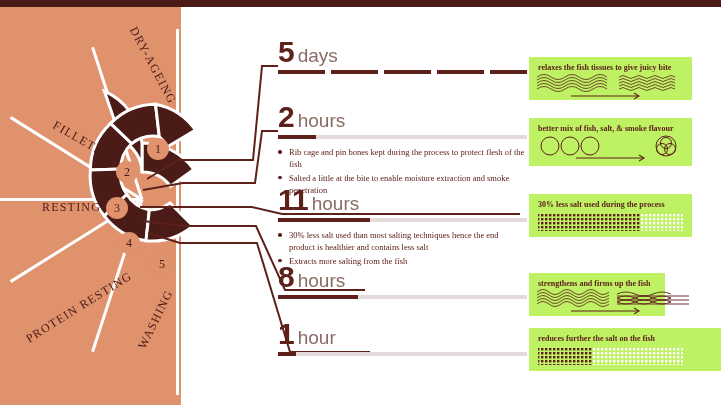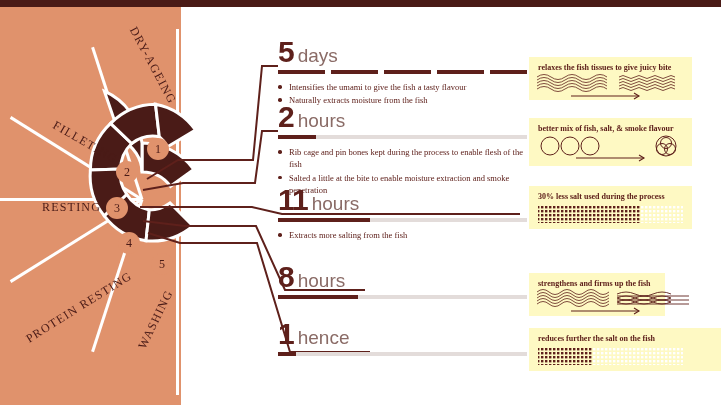--- a/index.html
+++ b/index.html
@@ -65,21 +65,21 @@
     color:#5e201b;font-family:"Liberation Serif",serif;
     font-size:8.5px;line-height:1.45;margin-bottom:1px;
     max-width:236px;
   }
   ul.bullets li:before{
     content:"";position:absolute;left:0;top:4px;
     width:3.5px;height:3.5px;border-radius:50%;background:#5e201b;
   }
 
   
-  .card{position:absolute;left:529px;background:#fef9c3;}
+  .card{position:absolute;left:529px;background:#bef264;}
   .card .cap{
     position:absolute;left:9px;top:6px;
     font-family:"Liberation Serif",serif;font-weight:bold;
     font-size:8px;color:#5e201b;white-space:nowrap;
   }
   .card svg{position:absolute;left:0;top:0;}
 
   
   .connectors{position:absolute;left:0;top:0;width:721px;height:405px;pointer-events:none;}
 </style>
@@ -141,67 +141,64 @@
   <div class="content">
 
     <div class="block" style="top:30px;">
       <div class="head">
         <span class="num">5</span>
         <span class="unit">days</span>
       </div>
       <div class="bar dashed">
           <div class="fill"></div>
         </div>
-      <ul class="bullets">
-        <li>Intensifies the umami to give the fish a tasty flavour</li>
-        <li>Naturally extracts moisture from the fish</li>
-      </ul>
     </div>
 
     <div class="block" style="top:95px;">
       <div class="head">
         <span class="num">2</span>
         <span class="unit">hours</span>
       </div>
       <div class="bar">
           <div class="fill" style="width:38px;"></div>
         </div>
       <ul class="bullets">
-        <li>Rib cage and pin bones kept during the process to enable flesh of the fish</li>
+        <li>Rib cage and pin bones kept during the process to protect flesh of the fish</li>
         <li>Salted a little at the bite to enable moisture extraction and smoke penetration</li>
       </ul>
     </div>
 
     <div class="block" style="top:178px;">
       <div class="head">
         <span class="num">11</span>
         <span class="unit">hours</span>
       </div>
       <div class="bar">
           <div class="fill" style="width:92px;"></div>
         </div>
       <ul class="bullets">
+        <li>30% less salt used than most salting techniques hence the end product is healthier and contains less salt</li>
         <li>Extracts more salting from the fish</li>
       </ul>
     </div>
 
     <div class="block" style="top:255px;">
       <div class="head">
         <span class="num">8</span>
         <span class="unit">hours</span>
       </div>
       <div class="bar">
           <div class="fill" style="width:80px;"></div>
         </div>
     </div>
 
     <div class="block" style="top:312px;">
       <div class="head">
         <span class="num">1</span>
-        <span class="unit">hence</span>
+        <span class="unit">hour</span>
       </div>
       <div class="bar">
           <div class="fill" style="width:18px;"></div>
         </div>
     </div>
   </div>
 
   <div class="card" style="top:57px;width:163px;height:43px;">
     <div class="cap">relaxes the fish tissues to give juicy bite</div>
     <svg width="163" height="43">
@@ -236,21 +233,21 @@
         <circle cx="141" cy="31" r="5.5"></circle>
         <circle cx="137" cy="28" r="10"></circle>
       </g>
       <g stroke="#5e201b" stroke-width="1.1" fill="none">
         <line x1="47" y1="40" x2="115" y2="40"></line>
         <path d="M110 37 L115 40 L110 43"></path>
       </g>
     </svg>
   </div>
 
-  <div class="card" style="top:186px;width:163px;height:43px;">
+  <div class="card" style="top:194px;width:163px;height:43px;">
     <div class="cap">30% less salt used during the process</div>
     <svg width="163" height="43">
       <defs>
         <pattern id="dotsDark" width="4" height="4" patternUnits="userSpaceOnUse">
           <rect x="0" y="0" width="2.4" height="2.4" fill="#5e201b"></rect>
         </pattern>
         <pattern id="dotsLight" width="4" height="4" patternUnits="userSpaceOnUse">
           <rect x="0" y="0" width="2.4" height="2.4" fill="#ffffff"></rect>
         </pattern>
       </defs>

